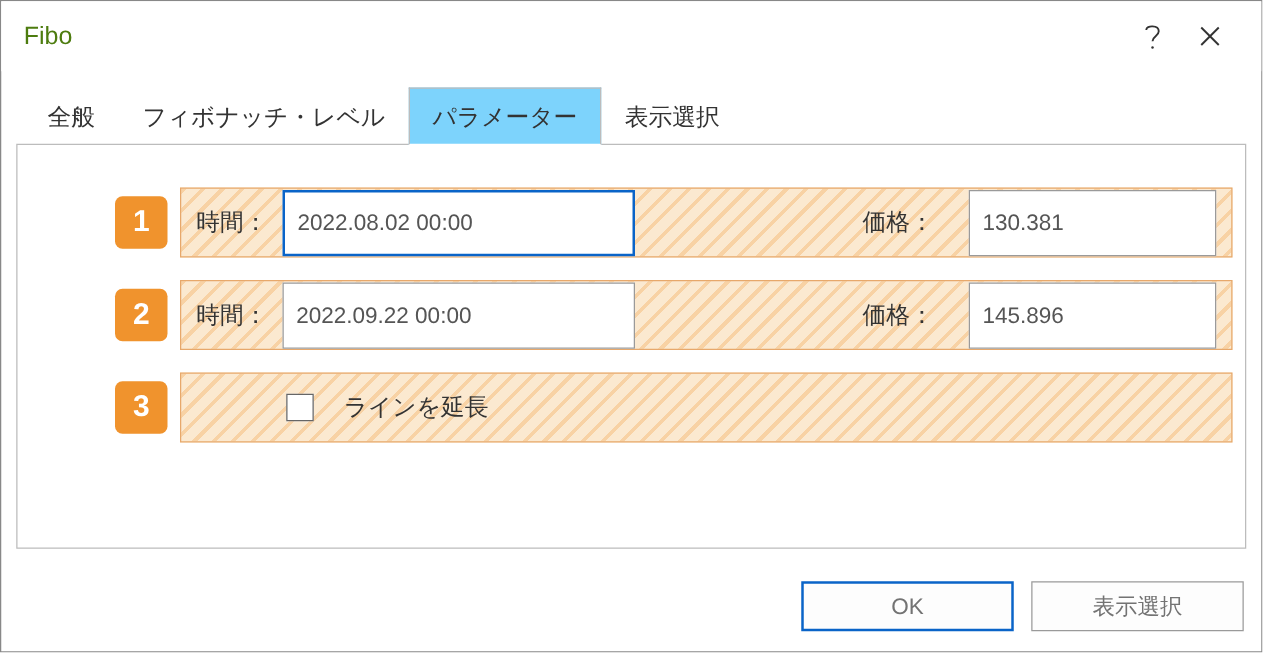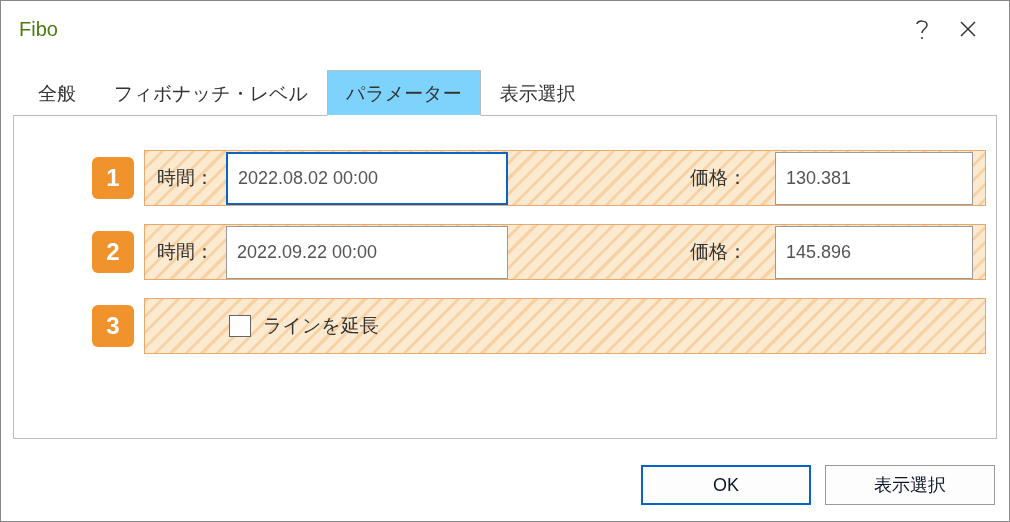--- a/index.html
+++ b/index.html
@@ -126,21 +126,21 @@
       font-size: 18px;
       color: #555;
       font-family: inherit;
     }
     .time-input { width: 282px; }
     .time-input.selected { border: 2px solid #0a64c8; }
     .price-input { width: 198px; margin-left: 16px; }
     .checkbox-wrap {
       display: flex;
       align-items: center;
-      gap: 12px;
+      gap: 24px;
       margin-left: 72px;
       justify-content: flex-end;
     }
     .checkbox {
       width: 22px;
       height: 22px;
       border: 1.5px solid #666;
       background: #fff;
       display: inline-block;
     }
@@ -149,21 +149,21 @@
       justify-content: flex-end;
       gap: 14px;
       padding: 14px 14px 16px 14px;
     }
     .btn {
       min-width: 170px;
       height: 40px;
       border: 1px solid #9a9a9a;
       background: #fdfdfd;
       font-size: 18px;
-      color: #0f172a;
+      color: #737373;
       font-family: inherit;
       cursor: pointer;
     }
     .btn.primary {
       border: 2px solid #0a64c8;
     }
     .spacer-flex { flex: 1; }
   </style>
 </head>
 <body>

